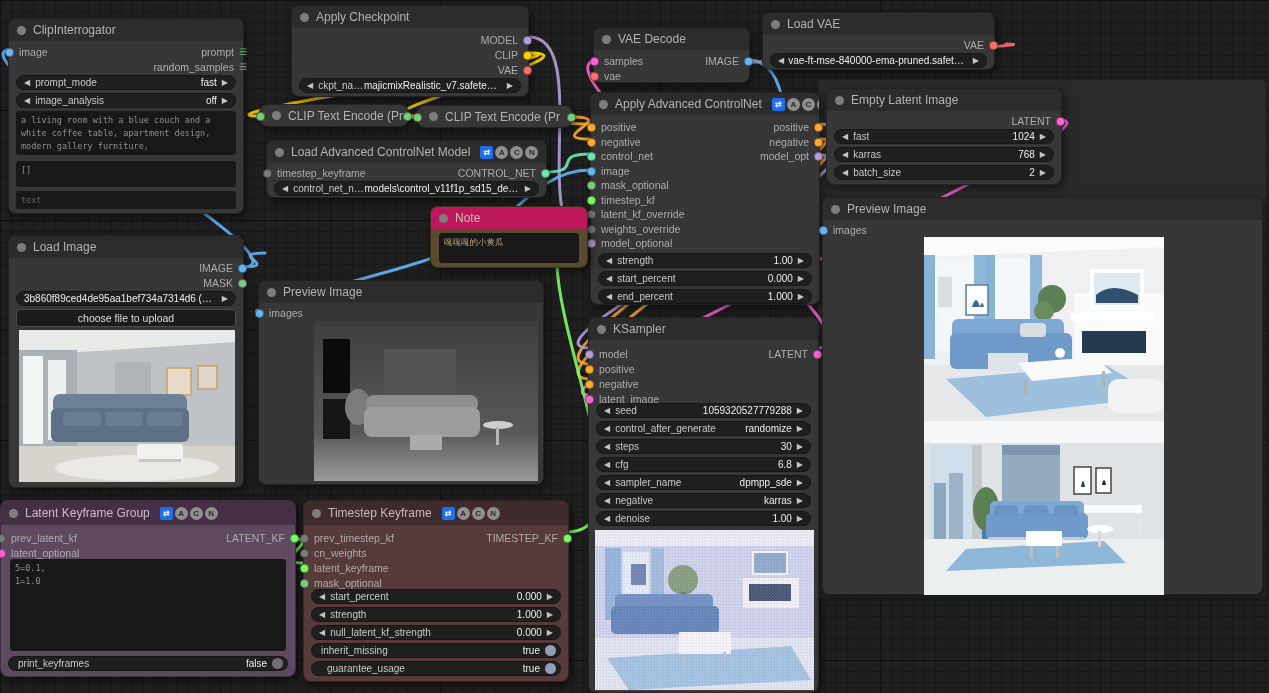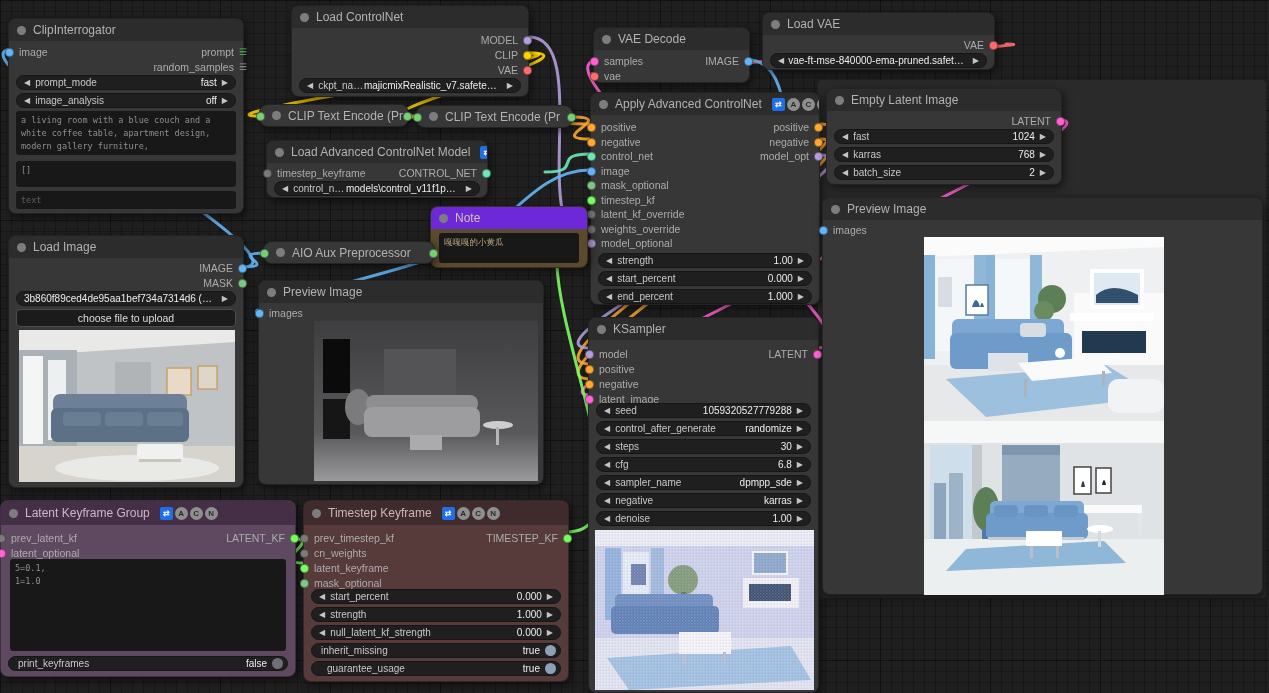--- a/index.html
+++ b/index.html
@@ -51,21 +51,21 @@
   .ta.dim{color:#5f5f5f;}
   .cnode{position:absolute;z-index:2;height:23px;background:#373737;border-radius:9px;
     box-shadow:2px 3px 9px rgba(0,0,0,.55);display:flex;align-items:center;gap:7px;
     padding:0 12px;color:#b2b2b2;font-size:12px;white-space:nowrap;border:1px solid rgba(0,0,0,.35);box-sizing:border-box;}
   .cdot{position:absolute;top:7px;width:9px;height:9px;border-radius:50%;background:#77cf77;border:1px solid rgba(0,0,0,.4);box-sizing:border-box;}
   .cdot.l{left:-4px}.cdot.r{right:-4px}
   .imgbox{position:absolute;overflow:hidden;background:#222;}
   .imgbox svg{display:block}
   
   .note-node{background:#5a4a2e;}
-  .note-node .ntitle{background:#6d28d9;color:#cfc5ae;}
+  .note-node .ntitle{background:#be185d;color:#cfc5ae;}
   .purple-node{background:#5e4960;}
   .purple-node .ntitle{background:#452f47;color:#c9b9c9;height:24px;}
   .red-node{background:#573a3a;text-decoration:underline;}
   .red-node .ntitle{background:#3f2b2b;color:#cbb7b7;height:24px;}
 </style>
 </head>
 <body>
 
 <div id="canvas">
 
@@ -123,21 +123,21 @@
       <span class="warr">▶</span>
     </div>
     <div class="ta" style="left:7px;right:7px;top:92px;height:44px">a living room with a blue couch and a white coffee table, apartment design, modern gallery furniture,</div>
     <div class="ta" style="left:7px;right:7px;top:142px;height:26px">[]</div>
     <div class="ta dim" style="left:7px;right:7px;top:172px;height:18px">text</div>
   </div>
 
   <div class="node" style="left:291px;top:5px;width:238px;height:92px">
     <div class="ntitle">
       <span class="tdot"></span>
-      <span>Load ControlNet</span>
+      <span>Apply Checkpoint</span>
     </div>
     <div class="out" style="top:27px">
       <span>MODEL</span>
       <span class="dot c-model"></span>
     </div>
     <div class="out" style="top:42px">
       <span>CLIP</span>
       <span class="dot c-clip"></span>
     </div>
     <div class="out" style="top:57px">
@@ -301,21 +301,21 @@
       <span class="warr">▶</span>
     </div>
     <div class="widget" style="top:76px">
       <span class="warr">◀</span>
       <span class="wname">batch_size</span>
       <span class="wval">2</span>
       <span class="warr">▶</span>
     </div>
   </div>
 
-  <div class="node" style="left:266px;top:140px;width:222px;height:58px">
+  <div class="node" style="left:266px;top:140px;width:281px;height:58px">
     <div class="ntitle">
       <span class="tdot"></span>
       <span>Load Advanced ControlNet Model</span>
       <span class="badge">
         <span class="bsq">⇄</span>
         <span class="bcir">A</span>
         <span class="bcir">C</span>
         <span class="bcir">N</span>
       </span>
     </div>
@@ -336,26 +336,20 @@
   </div>
 
   <div class="node note-node" style="left:430px;top:206px;width:158px;height:62px">
     <div class="ntitle">
       <span class="tdot"></span>
       <span>Note</span>
     </div>
     <div class="ta" style="left:8px;right:8px;top:26px;height:30px;color:#b9a67e">嘎嘎嘎的小黄瓜</div>
   </div>
 
-  <div class="cnode" style="left:263px;top:241px;width:172px">
-    <span class="cdot l"></span>
-    <span class="tdot"></span>
-    <span>AIO Aux Preprocessor</span>
-    <span class="cdot r"></span>
-  </div>
 
   <div class="node" style="left:8px;top:235px;width:236px;height:253px">
     <div class="ntitle">
       <span class="tdot"></span>
       <span>Load Image</span>
     </div>
     <div class="out" style="top:25px">
       <span>IMAGE</span>
       <span class="dot c-image"></span>
     </div>

